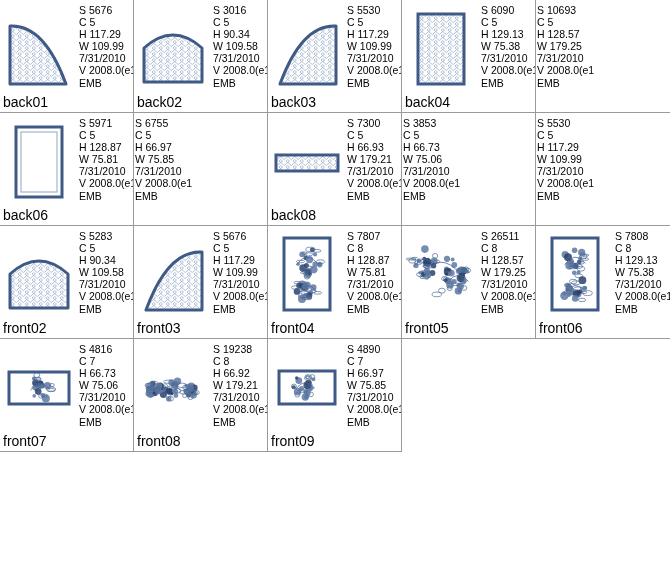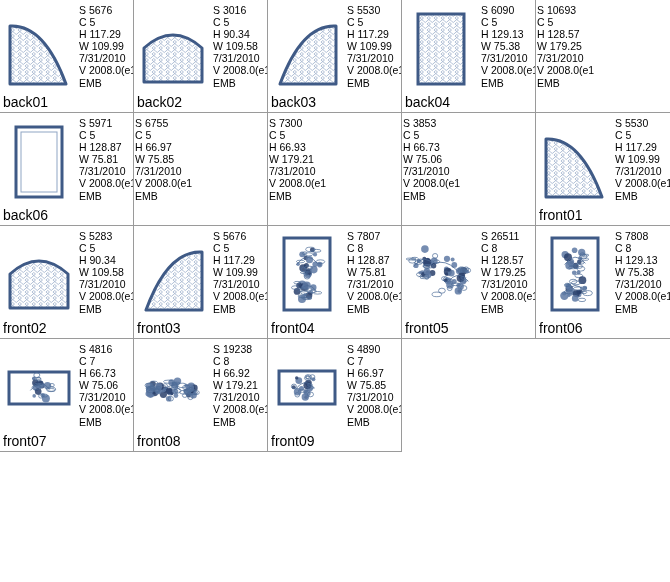--- a/index.html
+++ b/index.html
@@ -225,20 +225,35 @@
         <div class="sline">S  6755</div>
         <div class="sline">C  5</div>
         <div class="sline">H  66.97</div>
         <div class="sline">W  75.85</div>
         <div class="sline">7/31/2010</div>
         <div class="sline">V  2008.0(e1</div>
         <div class="sline">EMB</div>
       </div>
     </div>
     <div class="cell">
+      <div class="thumb-wrap">
+        <div class="thumb">
+          <svg viewBox="0 0 70 82" width="70" height="82">
+            <defs>
+              <pattern id="net7" width="7" height="6" patternUnits="userSpaceOnUse">
+                <path d="M0 3 Q1.75 0 3.5 3 Q5.25 6 7 3" fill="none" stroke="#8fa5c4" stroke-width="0.7"></path>
+                <path d="M0 0 Q1.75 3 3.5 0 Q5.25 -3 7 0" fill="none" stroke="#8fa5c4" stroke-width="0.7"></path>
+                <path d="M0 6 Q1.75 3 3.5 6 Q5.25 9 7 6" fill="none" stroke="#8fa5c4" stroke-width="0.7"></path>
+              </pattern>
+            </defs>
+            <rect x="4" y="36" width="62" height="16" fill="url(#net7)" stroke="#3f5a86" stroke-width="3"></rect>
+          </svg>
+        </div>
+        <div class="label">back08</div>
+      </div>
       <div class="meta">
         <div class="sline">S  7300</div>
         <div class="sline">C  5</div>
         <div class="sline">H  66.93</div>
         <div class="sline">W 179.21</div>
         <div class="sline">7/31/2010</div>
         <div class="sline">V  2008.0(e1</div>
         <div class="sline">EMB</div>
       </div>
     </div>
@@ -247,35 +262,20 @@
         <div class="sline">S  3853</div>
         <div class="sline">C  5</div>
         <div class="sline">H  66.73</div>
         <div class="sline">W  75.06</div>
         <div class="sline">7/31/2010</div>
         <div class="sline">V  2008.0(e1</div>
         <div class="sline">EMB</div>
       </div>
     </div>
     <div class="cell last-col">
-      <div class="thumb-wrap">
-        <div class="thumb">
-          <svg viewBox="0 0 70 82" width="70" height="82">
-            <defs>
-              <pattern id="net9" width="7" height="6" patternUnits="userSpaceOnUse">
-                <path d="M0 3 Q1.75 0 3.5 3 Q5.25 6 7 3" fill="none" stroke="#8fa5c4" stroke-width="0.7"></path>
-                <path d="M0 0 Q1.75 3 3.5 0 Q5.25 -3 7 0" fill="none" stroke="#8fa5c4" stroke-width="0.7"></path>
-                <path d="M0 6 Q1.75 3 3.5 6 Q5.25 9 7 6" fill="none" stroke="#8fa5c4" stroke-width="0.7"></path>
-              </pattern>
-            </defs>
-            <path d="M6,78 L6,20 Q40,18 62,78 Z" fill="url(#net9)" stroke="#3f5a86" stroke-width="3" stroke-linejoin="round"></path>
-          </svg>
-        </div>
-        <div class="label">front01</div>
-      </div>
       <div class="meta">
         <div class="sline">S  5530</div>
         <div class="sline">C  5</div>
         <div class="sline">H  117.29</div>
         <div class="sline">W 109.99</div>
         <div class="sline">7/31/2010</div>
         <div class="sline">V  2008.0(e1</div>
         <div class="sline">EMB</div>
       </div>
     </div>

